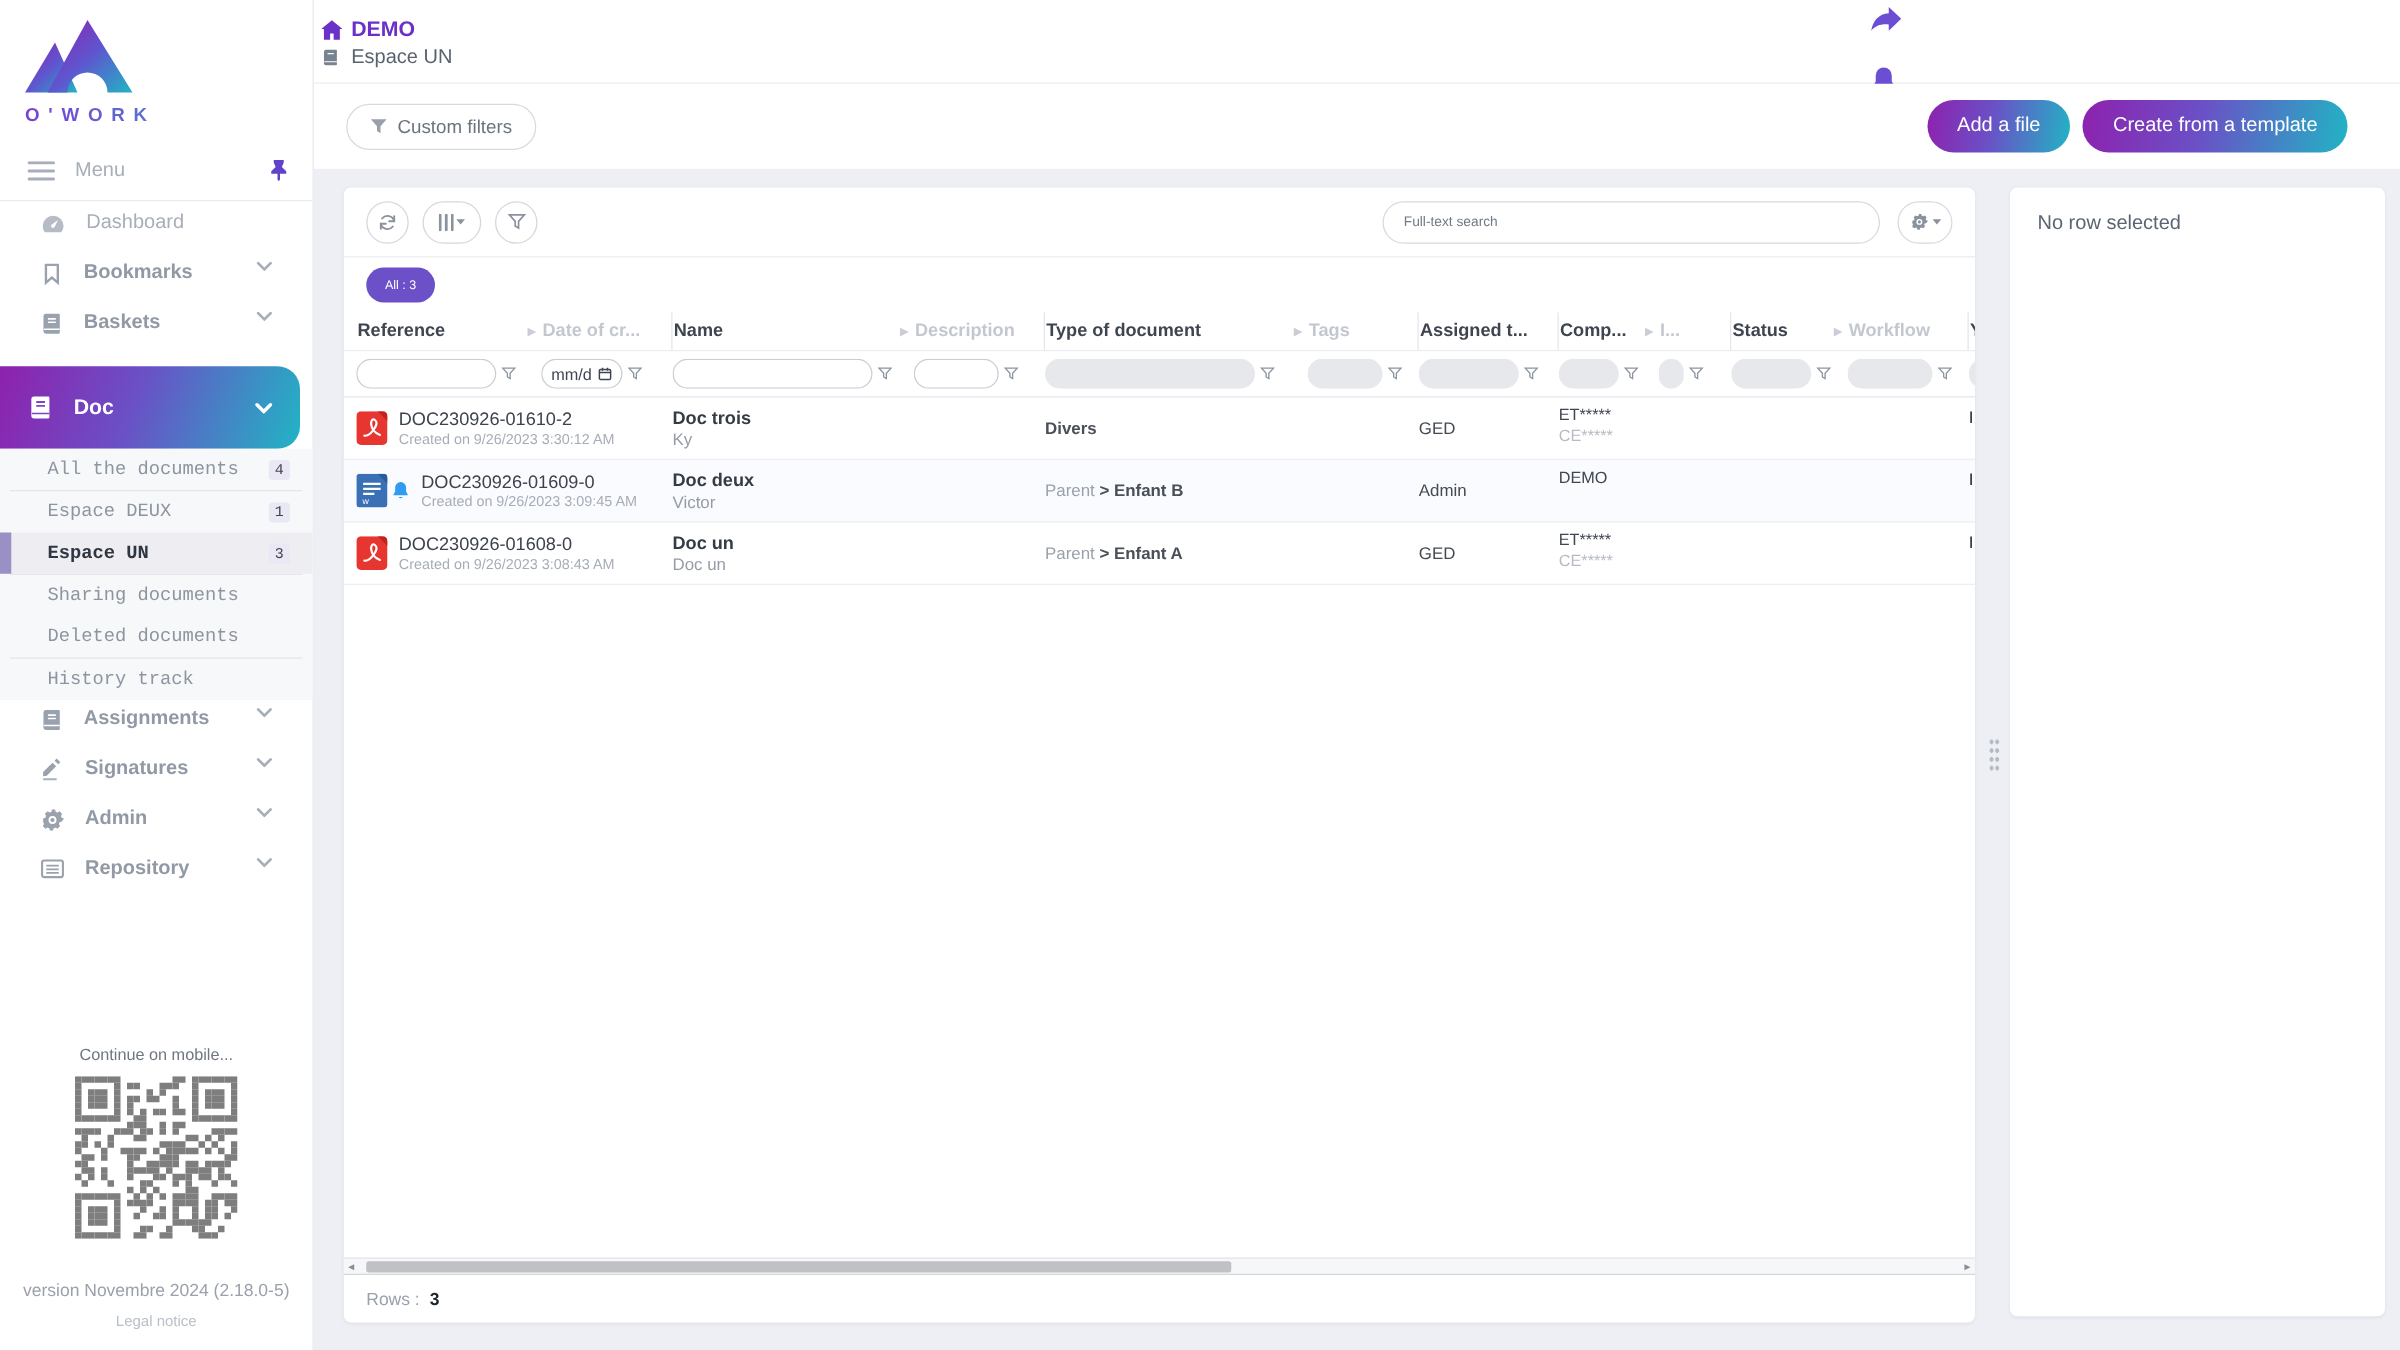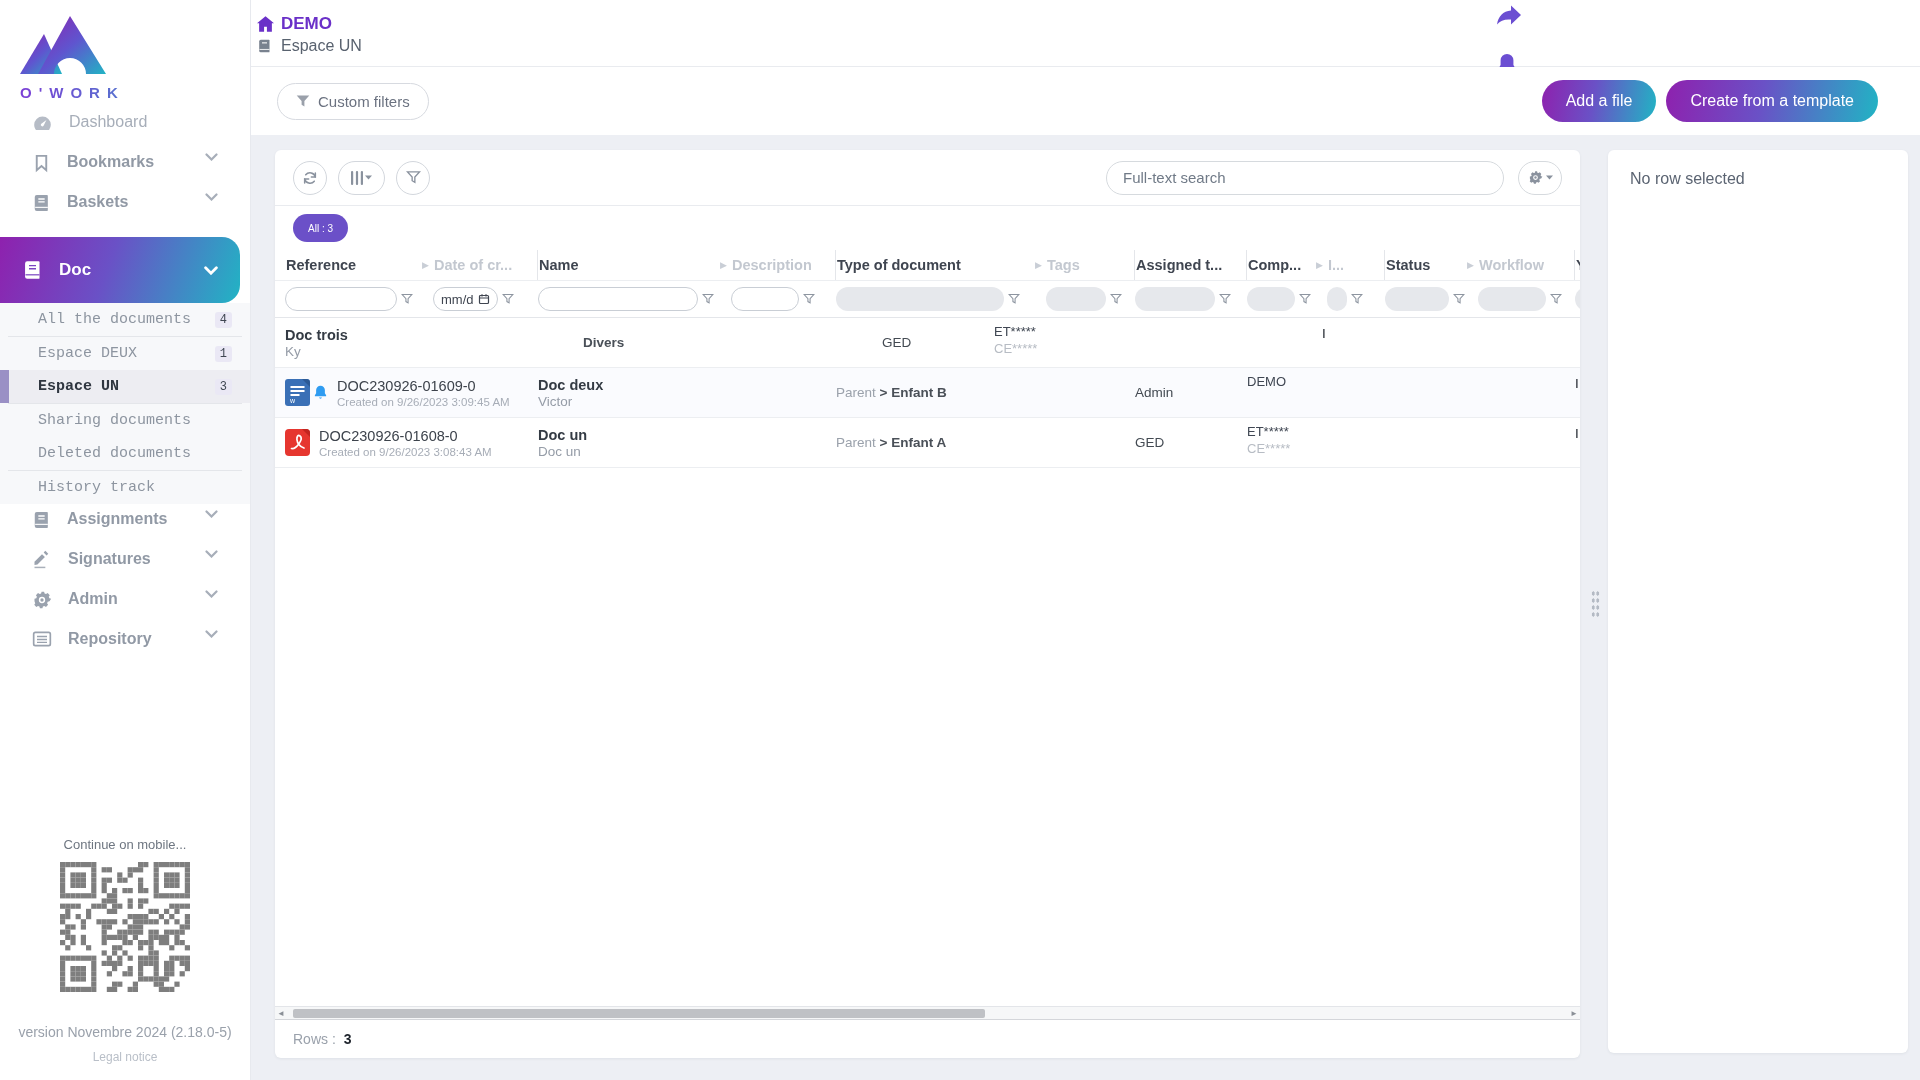--- a/index.html
+++ b/index.html
@@ -55,21 +55,21 @@
   .grad-btn { height:42px; border:none; border-radius:21px; padding:0 24px; color:#fff; font-size:16px; font-family:inherit; cursor:pointer; background:linear-gradient(100deg,#8e21ae 0%,#6a51c6 45%,#21b4c4 100%); }
 
   .content { flex:1; position:relative; padding:15px 0 0 24px; display:flex; align-items:flex-start; }
   .card { background:#fff; border-radius:6px; box-shadow:0 1px 3px rgba(40,50,70,.07); }
   .table-card { width:1305px; height:908px; display:flex; flex-direction:column; overflow:hidden; }
 
   .tc-toolbar { height:56px; display:flex; align-items:center; padding:0 18px; border-bottom:1px solid #e9ebef; }
   .circ-btn { width:34px; height:34px; border-radius:50%; border:1px solid #d3d7dd; background:#fff; color:#8a929e; display:flex; align-items:center; justify-content:center; cursor:pointer; margin-right:11px; }
   .circ-btn.wide { width:47px; border-radius:17px; gap:2px; }
   .ft-search { margin-left:auto; display:flex; align-items:center; width:398px; height:34px; border:1px solid #d6dade; border-radius:17px; padding:0 16px; }
-  .ft-search input { flex:1; border:none; outline:none; font-size:15px; color:#59626f; font-family:inherit; background:transparent; }
+  .ft-search input { flex:1; border:none; outline:none; font-size:11px; color:#59626f; font-family:inherit; background:transparent; }
   .ft-search input::placeholder { color:#707a87; }
   .gear-btn { margin-left:14px; width:44px; height:34px; border:1px solid #d6dade; border-radius:17px; background:#fff; color:#8a929e; display:flex; align-items:center; justify-content:center; gap:3px; cursor:pointer; }
 
   .tc-tabs { height:44px; display:flex; align-items:center; padding:0 18px; }
   .tab-all { background:#6b50c8; color:#fff; font-size:10px; border:none; border-radius:15px; height:28px; padding:0 15px; cursor:pointer; font-family:inherit; }
 
   .thead { display:flex; height:30px; align-items:center; padding-left:10px; }
   .th { display:flex; align-items:center; height:100%; font-size:14.5px; font-weight:bold; color:#3f4550; padding-left:1px; cursor:pointer; overflow:hidden; white-space:nowrap; flex:none; }
   .th.light { color:#c3c8d0; }
   .th .sort { margin-left:auto; color:#c9ced6; font-size:9px; padding-right:4px; }
@@ -133,20 +133,31 @@
               <stop offset="0.5" stop-color="#5f55cf"></stop>
               <stop offset="1" stop-color="#21b4c4"></stop>
           </linearGradient>
         </defs>
         <path d="M2 64 L26 24 L44 64 Z" fill="url(#lg1)"></path>
         <path d="M20 64 L52 6 L88 64 H68 A16 16 0 0 0 36 64 Z" fill="url(#lg1)"></path>
       </svg>
       <div class="logo-text">O'WORK</div>
     </div>
 
+    <div class="menu-row">
+      <svg width="22" height="16" viewBox="0 0 22 16" style="cursor:pointer">
+        <rect y="0" width="22" height="2.4" rx="1.2" fill="#a7aeb9"></rect>
+          <rect y="6.5" width="22" height="2.4" rx="1.2" fill="#a7aeb9"></rect>
+          <rect y="13" width="22" height="2.4" rx="1.2" fill="#a7aeb9"></rect>
+      </svg>
+      <span class="label">Menu</span>
+      <svg width="14" height="17" viewBox="0 0 14 17" style="cursor:pointer">
+        <path d="M3 0h8v2l-1.5 3.5L13 9v2H8v4.5L7 17l-1-1.5V11H1V9l3.5-3.5L3 2Z" fill="#5f43c8"></path>
+      </svg>
+    </div>
 
     <nav class="nav">
       <div class="nav-item plain">
         <svg width="21" height="21" viewBox="0 0 24 24" fill="#b6bcc6">
           <path d="M12 4a9.5 9.5 0 0 0-9.5 9.5c0 2.2.75 4.2 2 5.8h15a9.46 9.46 0 0 0 2-5.8A9.5 9.5 0 0 0 12 4zm1.2 10.7a1.8 1.8 0 0 1-2.9-2.1l6.2-4.6-3.3 6.7z"></path>
         </svg>
         <span class="ni-label">Dashboard</span>
       </div>
 
       <div class="nav-item">
@@ -821,20 +832,33 @@
                   <path d="M2 2.5h16l-6.2 7v7l-3.6-2.2v-4.8z"></path>
                 </svg>
               </span>
           </div>
           <div class="fc w-y">
             <input class="fpill gray" style="width: 60px;" disabled="">
           </div>
         </div>
 
         <div class="trow">
+          <div class="cell c-refblock">
+            <span class="docicon">
+              <svg width="25" height="27" viewBox="0 0 25 27">
+                  <rect width="25" height="27" rx="4" fill="#e6362f"></rect>
+                  <path d="M17 0h4a4 4 0 0 1 4 4v4z" fill="#c22520"></path>
+                  <path d="M6.5 19.5c4.5 1 12.5-9.5 8.5-12.5s-5.5 8.5 4 12" stroke="#fff" stroke-width="1.7" fill="none" stroke-linecap="round"></path>
+                </svg>
+            </span>
+            <span class="ref-lines">
+              <div class="ref">DOC230926-01610-2</div>
+              <div class="created">Created on 9/26/2023 3:30:12 AM</div>
+            </span>
+          </div>
           <div class="cell c-name">
             <span class="nm">Doc trois</span>
             <span class="au">Ky</span>
           </div>
           <div class="cell c-type">
             <span class="tparent"></span>
               <span class="tchild" style="white-space:pre"></span>
               <span class="tchild">Divers</span>
           </div>
           <div class="cell c-tags"></div>

